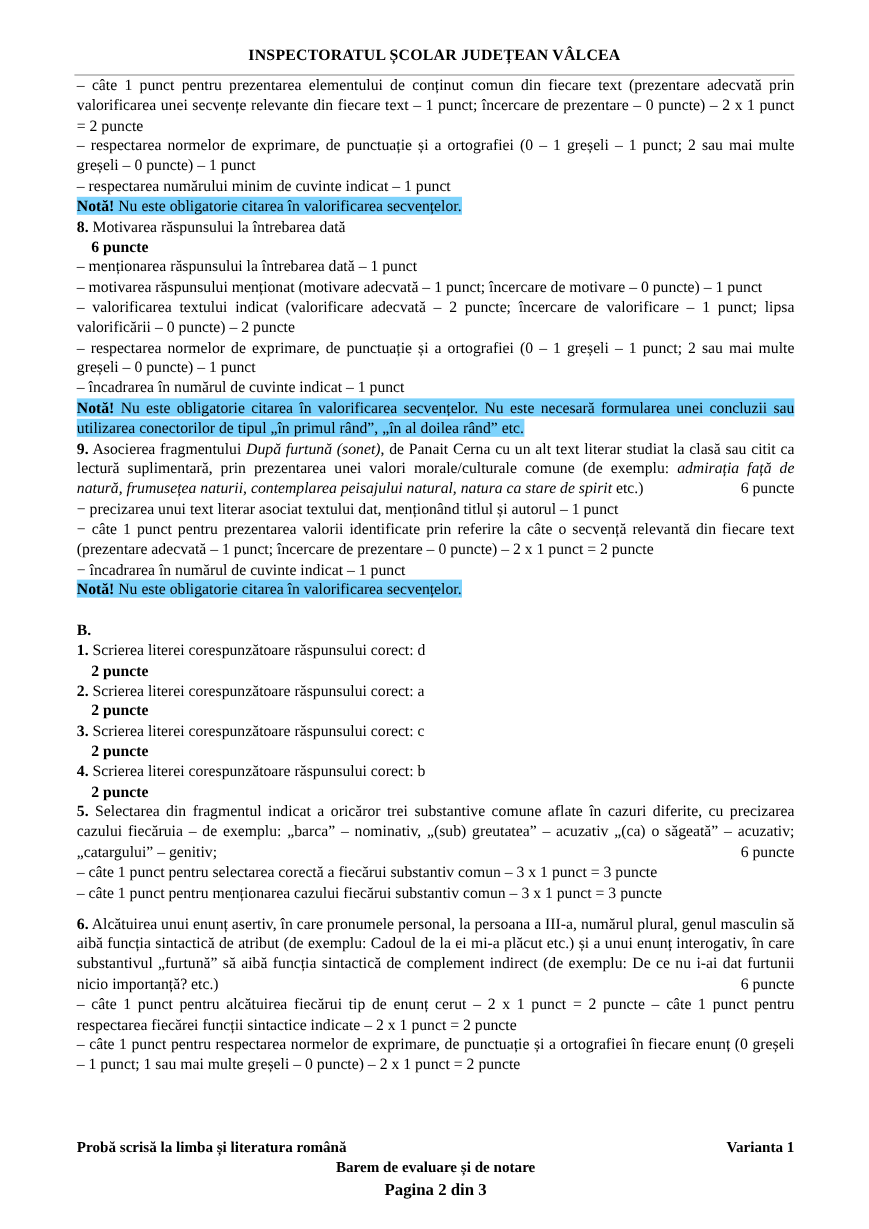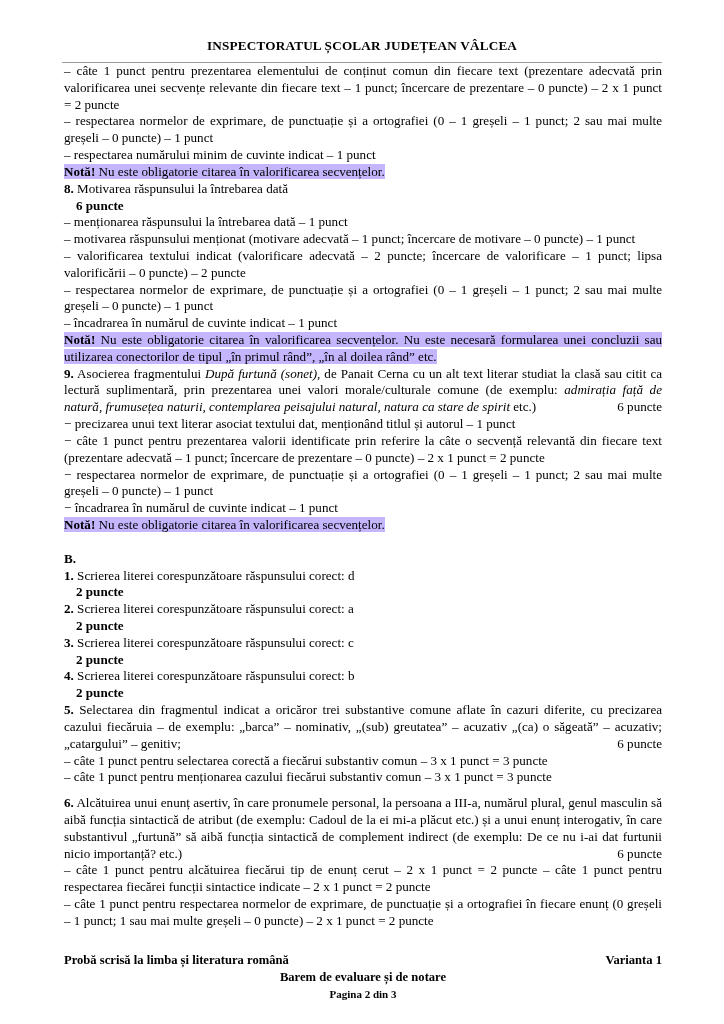--- a/index.html
+++ b/index.html
@@ -44,21 +44,21 @@
   .content p {
     margin: 0;
     padding: 0;
     text-align: justify;
     text-justify: inter-word;
   }
   .nojust { text-align: center; }
   .bold { font-weight: bold; }
   .ital { font-style: italic; }
   .hl {
-    background: #c4b5fd;
+    background: #7dd3fc;
     box-decoration-break: clone;
     -webkit-box-decoration-break: clone;
   }
   .row {
     display: flex;
     align-items: baseline;
     justify-content: space-between;
     flex-direction: column;
   }
   .row .left { flex: 1 1 auto; text-align: left; }
@@ -77,21 +77,21 @@
   .footer-row {
     display: flex;
     justify-content: space-between;
     align-items: baseline;
   }
   .footer-line2 { text-align: center; }
   .footer-page {
     text-align: center;
     margin-top: 2px;
     font-weight: bold;
-    font-size: 11px;
+    font-size: 14px;
   }
 </style>
 </head>
 <body>
 
 <div class="page">
 
   <div class="header-title">INSPECTORATUL ȘCOLAR JUDEȚEAN VÂLCEA</div>
   <hr class="header-rule">
 
@@ -111,21 +111,20 @@
     <p>– motivarea răspunsului menționat (motivare adecvată – 1 punct; încercare de motivare – 0 puncte) – 1 punct</p>
     <p>– valorificarea textului indicat (valorificare adecvată – 2 puncte; încercare de valorificare – 1 punct; lipsa valorificării – 0 puncte) – 2 puncte</p>
     <p>– respectarea normelor de exprimare, de punctuație și a ortografiei (0 – 1 greșeli – 1 punct; 2 sau mai multe greșeli – 0 puncte) – 1 punct</p>
     <p class="nojust">– încadrarea în numărul de cuvinte indicat – 1 punct</p>
 
     <p><span class="hl"><span class="bold">Notă!</span><span> Nu este obligatorie citarea în valorificarea secvențelor. Nu este necesară formularea unei concluzii sau utilizarea conectorilor de tipul „în primul rând”, „în al doilea rând” etc.</span></span></p>
 
     <p><span class="bold">9.</span><span> Asocierea fragmentului </span><span class="ital">După furtună (sonet)</span><span>, de Panait Cerna cu un alt text literar studiat la clasă sau citit ca lectură suplimentară, prin prezentarea unei valori morale/culturale comune (de exemplu: </span><span class="ital">admirația față de natură, frumusețea naturii, contemplarea peisajului natural, natura ca stare de spirit</span><span> etc.)</span><span class="pts" style="float:right;">6 puncte</span></p>
     <p class="nojust">− precizarea unui text literar asociat textului dat, menționând titlul și autorul – 1 punct</p>
     <p>− câte 1 punct pentru prezentarea valorii identificate prin referire la câte o secvență relevantă din fiecare text (prezentare adecvată – 1 punct; încercare de prezentare – 0 puncte) – 2 x 1 punct = 2 puncte</p>
-    <p>− respectarea normelor de exprimare, de punctuație și a ortografiei (0 – 1 greșeli – 1 punct; 2 sau mai multe greșeli – 0 puncte) – 1 punct</p>
     <p class="nojust">− încadrarea în numărul de cuvinte indicat – 1 punct</p>
 
     <p class="nojust"><span class="hl"><span class="bold">Notă!</span><span> Nu este obligatorie citarea în valorificarea secvențelor.</span></span></p>
 
     <div class="spacer-md"></div>
 
     <p class="nojust bold">B.</p>
 
     <div class="row">
       <span class="left"><span class="bold">1.</span><span> Scrierea literei corespunzătoare răspunsului corect: d</span></span>

